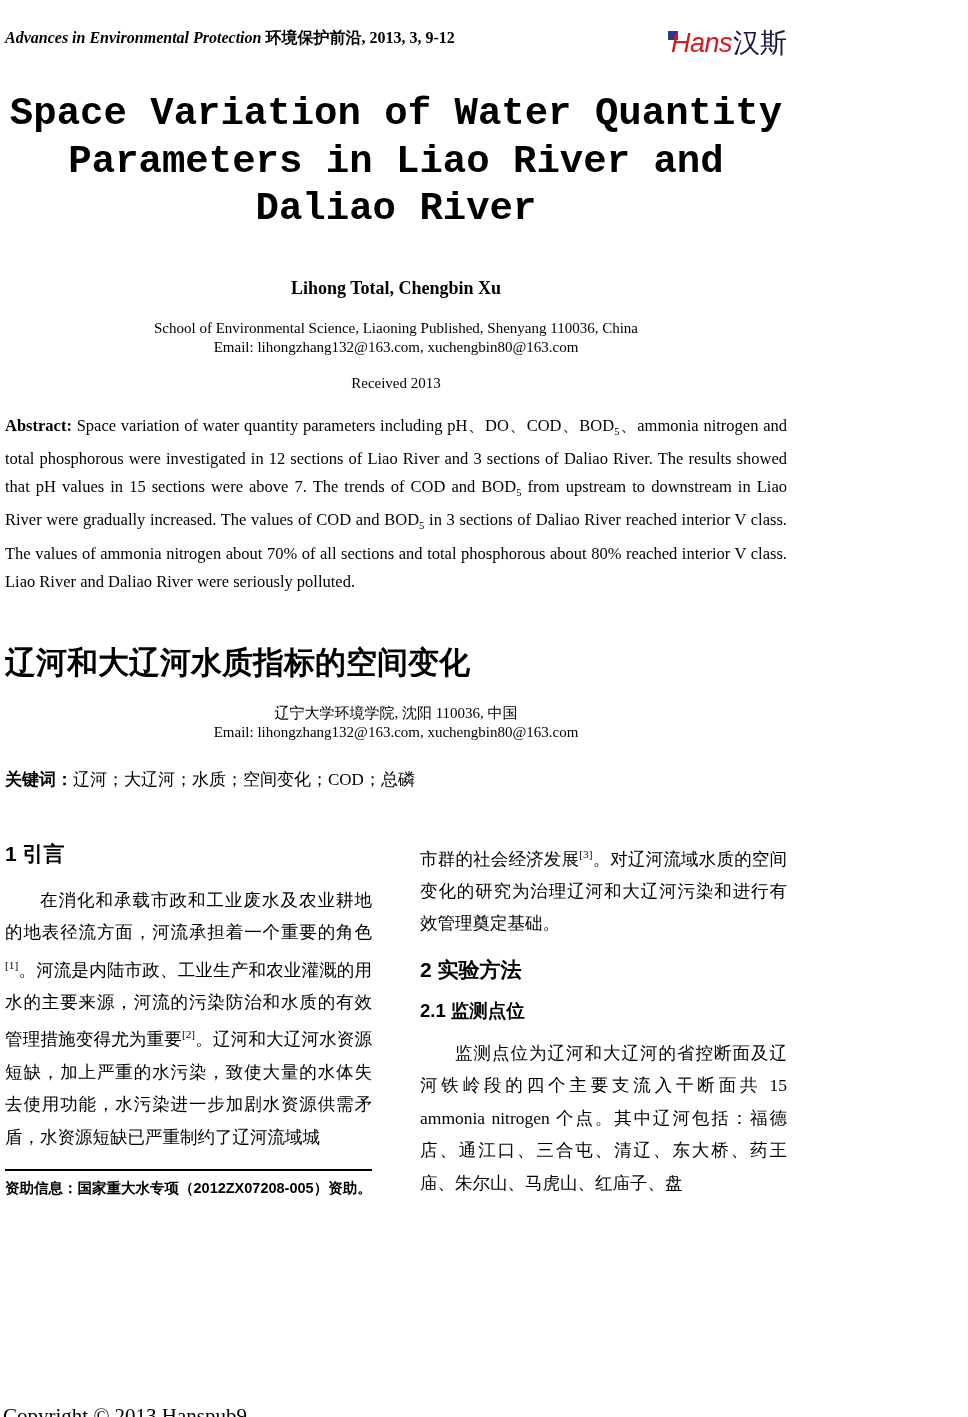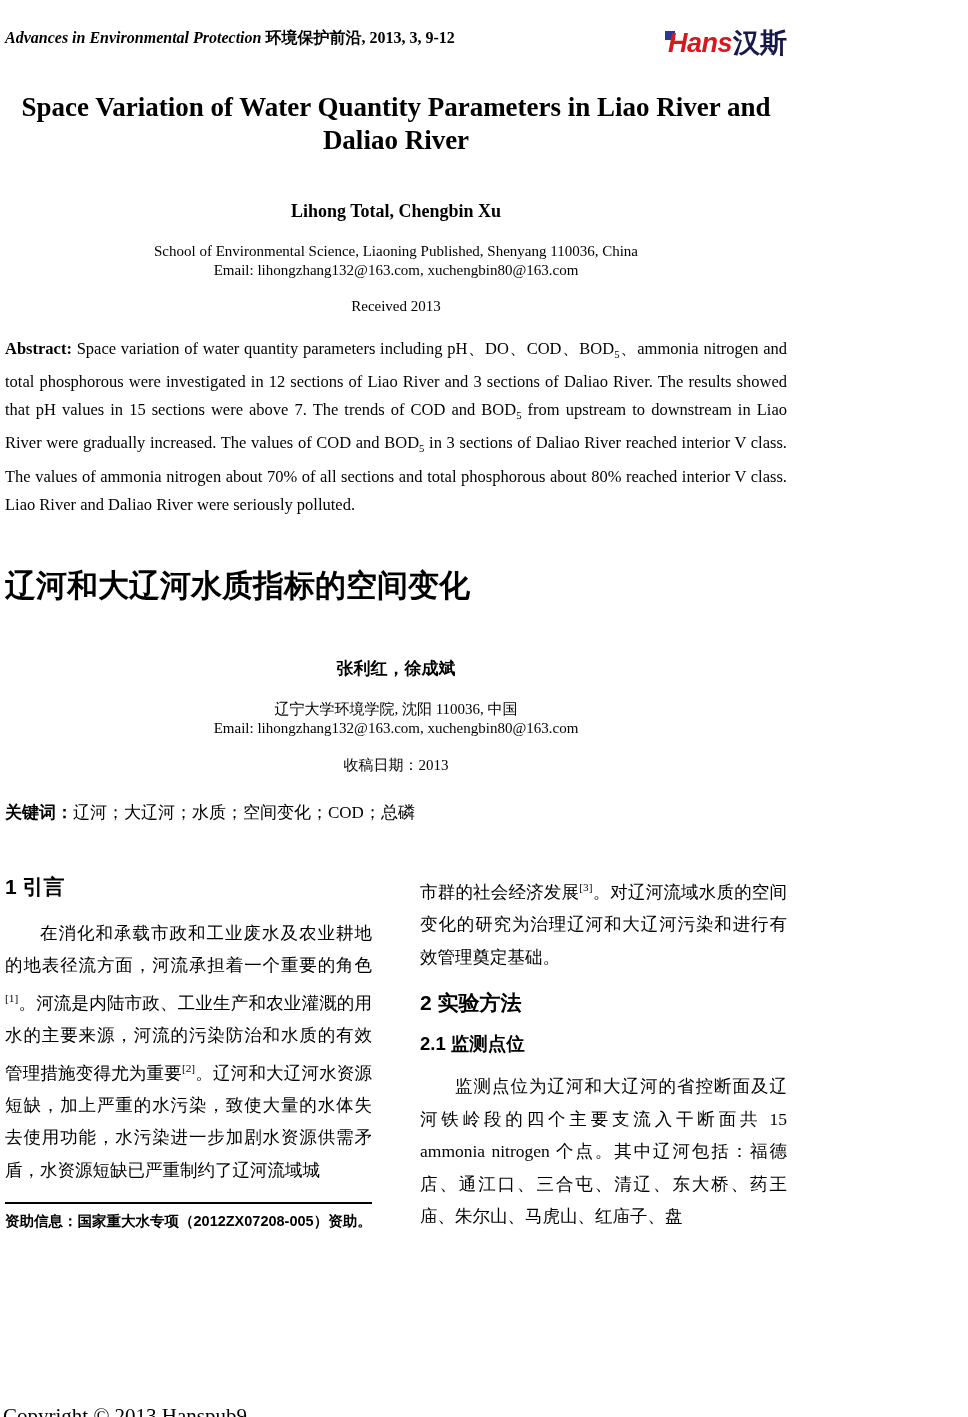--- a/index.html
+++ b/index.html
@@ -12,27 +12,27 @@
     color: #000;
     margin-top: 20px;
   }
 
   
   .head { display: flex; justify-content: space-between; align-items: flex-start; }
   .l1 { font-size: 16px; font-weight: 700; }
   .j-en { font-style: italic; }
   .l2 { font-size: 15.5px; margin-top: 5px; }
   .l2 .pub { margin-left: 16px; }
-  .logo { position: relative; font-family: "Liberation Sans", "DejaVu Sans", sans-serif; font-weight: 700; font-size: 27px; line-height: 1; padding-top: 2px; white-space: nowrap; }
+  .logo { position: relative; font-family: "Liberation Sans", "DejaVu Sans", sans-serif; font-weight: 400; font-size: 27px; line-height: 1; padding-top: 2px; white-space: nowrap; }
   .logo .hans { color: #d7181e; font-style: italic; position: relative; z-index: 1; letter-spacing: -0.5px; }
   .logo .accent { position: absolute; left: -3px; top: 3px; width: 10px; height: 9px; background: #2b3990; z-index: 0; }
   .logo .hanzi { color: #17174b; margin-left: 1px; }
 
   
-  .title { font-size: 27px; line-height: 1.22; font-weight: 700; text-align: center; max-width: 880px; margin: 34px auto 0; }
+  .title { font-size: 39px; line-height: 1.22; font-weight: 700; text-align: center; max-width: 880px; margin: 34px auto 0; font-family: Liberation Mono, monospace; }
   .authors { font-size: 18px; font-weight: 700; text-align: center; margin: 44px 0 0; }
   .affil { font-size: 15px; text-align: center; margin: 0; line-height: 19px; }
   .affil.first { margin-top: 20px; }
   .received { font-size: 15px; text-align: center; margin: 18px 0 0; }
 
   
   .abs { font-size: 16.5px; line-height: 28px; text-align: justify; margin: 20px 0 0; }
   .kw { margin-top: 22px; text-align: left; }
   sub { font-size: 0.65em; }
   sup { font-size: 0.65em; }
@@ -77,24 +77,22 @@
   <p class="authors">Lihong Total, Chengbin Xu</p>
   <p class="affil first">School of Environmental Science, Liaoning Published, Shenyang 110036, China</p>
   <p class="affil">Email: lihongzhang132@163.com, xuchengbin80@163.com</p>
   <p class="received">Received 2013</p>
 
   <p class="abs"><b>Abstract: </b><span>Space variation of water quantity parameters including pH、DO、COD、BOD</span><sub>5</sub><span>、ammonia nitrogen and total phosphorous were investigated in 12 sections of Liao River and 3 sections of Daliao River. The results showed that pH values in 15 sections were above 7. The trends of COD and BOD</span><sub>5</sub><span> from upstream to downstream in Liao River were gradually increased. The values of COD and BOD</span><sub>5</sub><span> in 3 sections of Daliao River reached interior V class. The values of ammonia nitrogen about 70% of all sections and total phosphorous about 80% reached interior V class. Liao River and Daliao River were seriously polluted.</span></p>
 
 
   <h1 class="cn-title">辽河和大辽河水质指标的空间变化</h1>
 
-  <p class="cn-authors">张利红，徐成斌</p>
   <p class="affil first">辽宁大学环境学院, 沈阳 110036, 中国</p>
   <p class="affil">Email: lihongzhang132@163.com, xuchengbin80@163.com</p>
-  <p class="received">收稿日期：2013</p>
 
 
   <p class="abs cn-kw"><b class="lbl">关键词：</b><span>辽河；大辽河；水质；空间变化；COD；总磷</span></p>
 
   <div class="columns">
 
     <div class="col">
       <h2 class="sec top">1  引言</h2>
       <p class="body indent"><span>在消化和承载市政和工业废水及农业耕地的地表径流方面，河流承担着一个重要的角色</span><sup>[1]</sup><span>。河流是内陆市政、工业生产和农业灌溉的用水的主要来源，河流的污染防治和水质的有效管理措施变得尤为重要</span><sup>[2]</sup><span>。辽河和大辽河水资源短缺，加上严重的水污染，致使大量的水体失去使用功能，水污染进一步加剧水资源供需矛盾，水资源短缺已严重制约了辽河流域城</span></p>
       <div class="fn-rule"></div>

